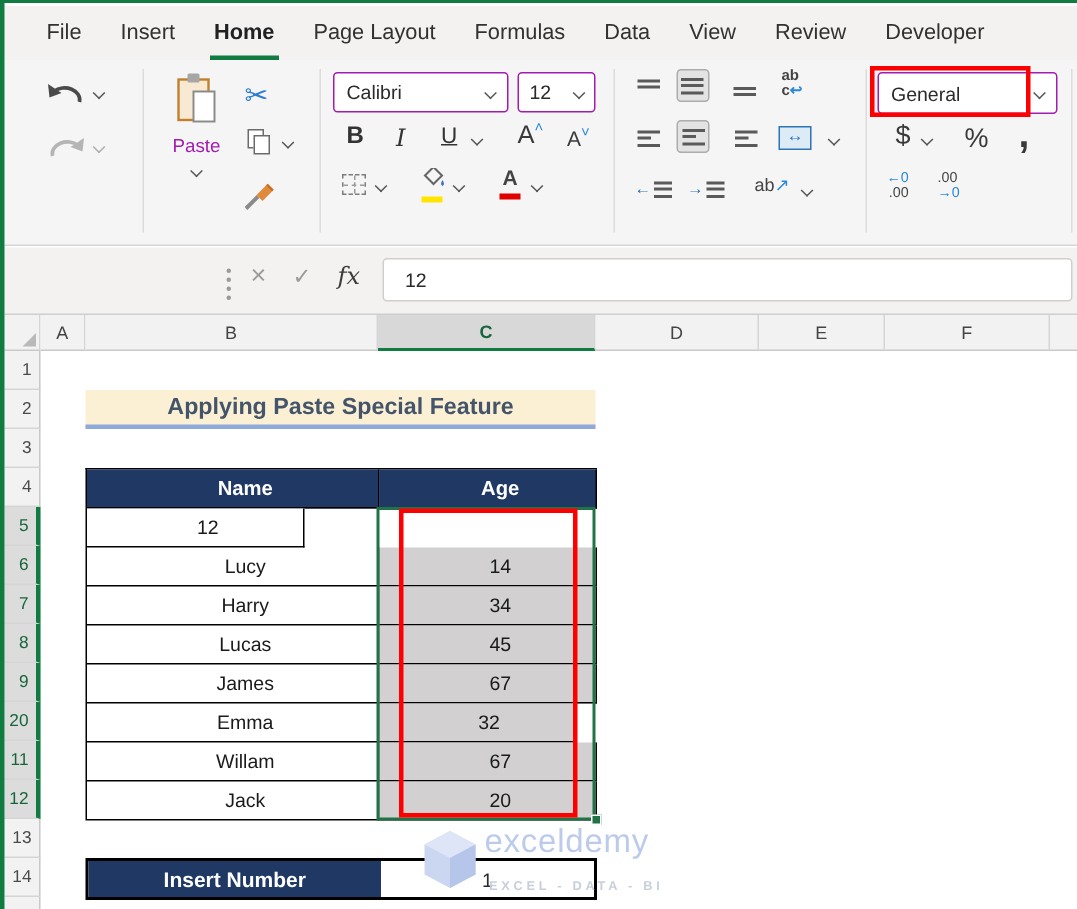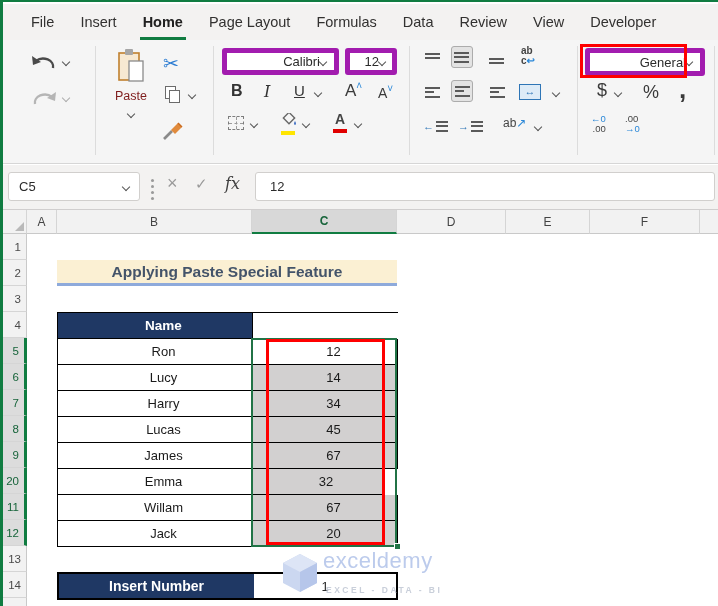--- a/index.html
+++ b/index.html
@@ -18,21 +18,21 @@
 
   
   #ribbon { left:3px; top:38px; width:715px; height:124px; background:#F5F5F5; border-bottom:1px solid #D6D6D6; }
   .vsep { position:absolute; top:6px; bottom:8px; width:1px; background:#DCDCDC; }
   .grp-label { position:absolute; top:141px; font-size:12px; color:#5C5C5C; text-align:center; }
   .launcher { position:absolute; top:143px; width:11px; height:11px; }
   .launcher::before { content:""; position:absolute; left:0; top:0; width:6px; height:6px; border-left:1.4px solid #6a6a6a; border-top:1.4px solid #6a6a6a; }
   .launcher::after { content:"\2198"; position:absolute; right:-1px; bottom:-2px; font-size:8px; color:#6a6a6a; }
   .chev { display:inline-block; width:6px; height:6px; border-right:1.4px solid #555; border-bottom:1.4px solid #555; transform:rotate(45deg); }
   .chev.lite { border-color:#ADADAD; }
-  .combo { background:#fff; border:5px solid #a21caf; border-radius:3px; display:flex; align-items:center; font-size:13px; color:#2b2b2b;text-align:right; }
+  .combo { background:#fff; border:1px solid #a21caf; border-radius:3px; display:flex; align-items:center; font-size:13px; color:#2b2b2b; }
   .lines i { display:block; background:#5a5a5a; height:2px; margin:2.5px 0; }
   .alico { display:flex; flex-direction:column; width:16px; cursor:default; }
   .alico.boxed { background:#E3E3E3; border:1px solid #ACACAC; border-radius:3px; padding:2px; width:22px; }
   .dashbox { width:16px; height:14px; border:1px dashed #7d7d7d; position:relative; }
   .dashbox::before { content:""; position:absolute; left:50%; top:0; bottom:0; border-left:1px dashed #9a9a9a; }
   .dashbox::after { content:""; position:absolute; top:50%; left:0; right:0; border-top:1px dashed #9a9a9a; }
   .colorbar { display:block; width:14px; height:4px; margin-top:1px; }
 
   
   #fbar { left:3px; top:163px; width:715px; height:45px; background:#F3F2F1; border-bottom:1px solid #D0CECE; }
@@ -63,22 +63,22 @@
 
   <div class="abs" id="greenedge"></div>
 
   <div class="abs" id="tabbar">
     <div class="tab">File</div>
     <div class="tab">Insert</div>
     <div class="tab active">Home</div>
     <div class="tab">Page Layout</div>
     <div class="tab">Formulas</div>
     <div class="tab">Data</div>
+    <div class="tab">View</div>
     <div class="tab">Review</div>
-    <div class="tab">View</div>
     <div class="tab">Developer</div>
   </div>
 
   <div class="abs" id="ribbon">
 
     <svg class="abs" style="left:27px;top:12px" width="28" height="22">
       <path d="M23 16 A10 8 0 0 0 6 9" fill="none" stroke="#4a4a4a" stroke-width="2.4"></path>
       <polygon points="2,4 3,13 11,10" fill="#4a4a4a"></polygon>
     </svg>
     <span class="abs chev" style="left:60px;top:19px"></span>
@@ -89,21 +89,21 @@
     <span class="abs chev lite" style="left:60px;top:55px"></span>
     <div class="grp-label" style="left:18px;width:60px">Undo</div>
     <div class="vsep" style="left:92px"></div>
 
     <div class="abs" style="left:102px;top:8px;width:52px;text-align:center">
       <svg width="30" height="36">
         <rect x="3" y="5" width="20" height="27" fill="#F7E9D2" stroke="#C0802F" stroke-width="1.6"></rect>
         <rect x="9" y="1" width="8" height="6" fill="#A6A6A6" rx="1"></rect>
         <rect x="13" y="13" width="14" height="20" fill="#FFFFFF" stroke="#8a8a8a" stroke-width="1.3"></rect>
       </svg>
-      <div style="font-size:12.5px;color:#7f1d1d;margin-top:1px">Paste</div>
+      <div style="font-size:12.5px;color:#a21caf;margin-top:1px">Paste</div>
       <span class="chev" style="margin-top:3px"></span>
     </div>
     <div class="abs" style="left:160px;top:12px;font-size:19px;color:#2B7CD3">✂</div>
     <div class="abs" style="left:162px;top:46px;width:11px;height:13px;border:1.4px solid #6b6b6b;background:#fff">
       <div style="position:absolute;left:3px;top:3px;width:11px;height:13px;border:1.4px solid #6b6b6b;background:#fff"></div>
     </div>
     <span class="abs chev" style="left:186px;top:52px"></span>
     <svg class="abs" style="left:158px;top:78px" width="24" height="24">
       <path d="M3 21 L11 13" stroke="#8a8a8a" stroke-width="2.6"></path>
       <polygon points="10,12 17,5 21,9 14,16" fill="#E08A3C"></polygon>
@@ -229,24 +229,20 @@
     </div>
     <div class="abs" style="left:622px;top:74px;font-size:9.5px;line-height:10px;color:#444;text-align:left">
       <span>.00</span><br><span style="color:#2B88D8">→0</span>
     </div>
     <div class="grp-label" style="left:592px;width:100px">Number</div>
     <span class="launcher" style="left:697px"></span>
     <div class="vsep" style="left:711px"></div>
   </div>
 
   <div class="abs" id="fbar">
-    <div class="abs inputbox" style="left:5px;top:7px;width:132px;height:29px;padding:0 10px">
-      <span style="flex:1">C5</span>
-      <span class="chev"></span>
-    </div>
     <span class="abs dots" style="left:148px;top:20px"></span>
     <div class="abs" style="left:164px;top:8px;font-size:18px;color:#9a9a9a">×</div>
     <div class="abs" style="left:192px;top:10px;font-size:15px;color:#9a9a9a">✓</div>
     <div class="abs" style="left:222px;top:9px;font-size:16px;font-style:italic;font-family:'DejaVu Serif',serif;color:#3d3d3d">fx</div>
     <div class="abs inputbox" style="left:252px;top:7px;width:460px;height:29px;padding:0 14px">
       <span>12</span>
     </div>
   </div>
 
   <div class="abs" id="sheet">
@@ -276,23 +272,23 @@
     <div class="rowhdr sel" style="top:310px">12</div>
     <div class="rowhdr" style="top:336px">13</div>
     <div class="rowhdr" style="top:362px">14</div>
     <div class="rowhdr" style="top:388px;height:10px;border-bottom:none"></div>
 
     <div class="abs" style="left:57px;top:50px;width:340px;height:26px;background:#FBF0D3;border-bottom:3px solid #8EAADB;display:flex;align-items:center;justify-content:center;font-size:15.5px;font-weight:bold;color:#44546A">Applying Paste Special Feature</div>
 
     <div class="abs" style="left:57px;top:102px;width:341px;border-left:1px solid #000;border-top:1px solid #000">
       <div class="trow">
         <div class="tcell thead" style="width:195px">Name</div>
-      </div>
-      <div class="trow">
-        <div class="tcell" style="width:195px">Ron</div>
+        <div class="tcell thead" style="width:145px">Age</div>
+      </div>
+      <div class="trow">
         <div class="tcell" style="width:145px;background:#FFFFFF">12</div>
       </div>
       <div class="trow">
         <div class="tcell" style="width:195px">Lucy</div>
         <div class="tcell" style="width:145px;background:#D2D0D0">14</div>
       </div>
       <div class="trow">
         <div class="tcell" style="width:195px">Harry</div>
         <div class="tcell" style="width:145px;background:#D2D0D0">34</div>
       </div>

